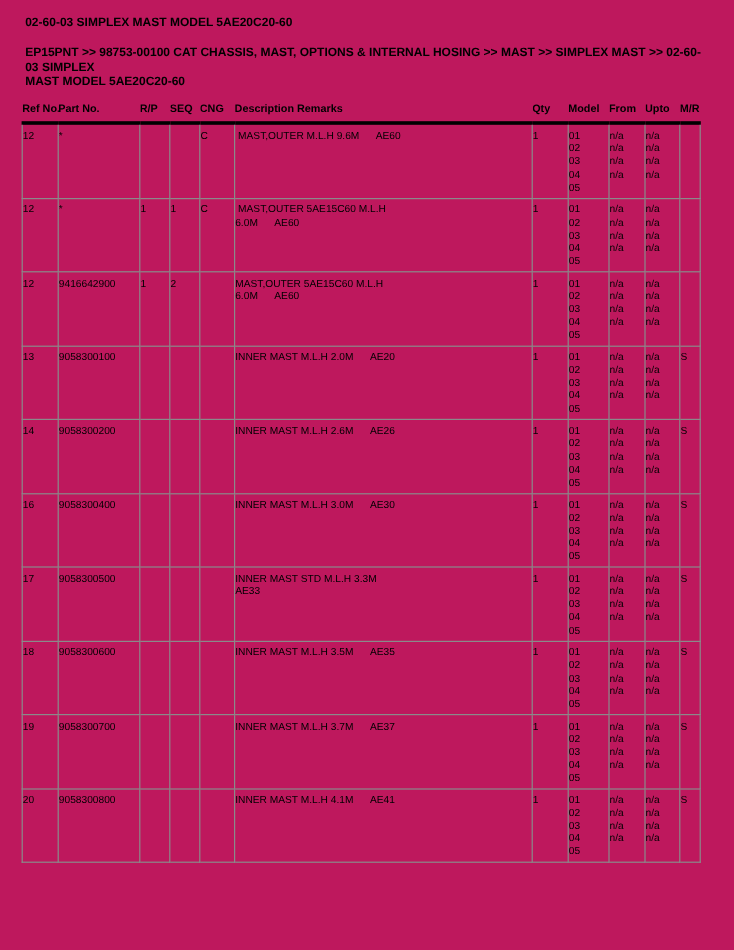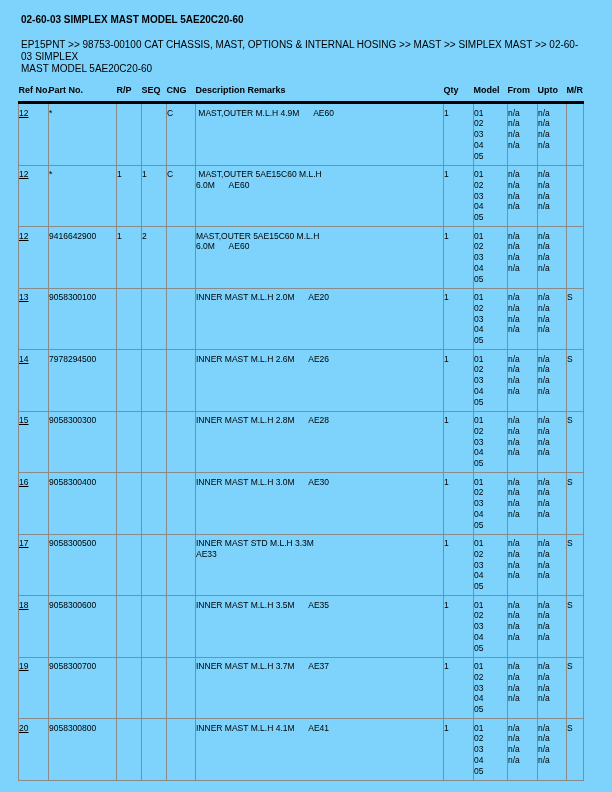--- a/index.html
+++ b/index.html
@@ -13,38 +13,38 @@
     position: relative;
     overflow: hidden;
     font-family: "Liberation Sans", sans-serif;
     color: #000000;
     -webkit-font-smoothing: antialiased;
   }
   .page {
     position: relative;
     width: 612px;
     height: 792px;
-    background: #7dd3fc;
+    background: #be185d;
   }
   .doc-title {
     position: absolute;
     left: 21px;
     top: 14px;
     font-size: 10px;
     font-weight: bold;
     line-height: 12px;
     white-space: pre;
   }
   .breadcrumb {
     position: absolute;
     left: 21px;
     top: 39px;
     width: 565px;
     font-size: 10px;
-    font-weight: normal;
+    font-weight: bold;
     line-height: 12px;
     white-space: pre-line;
   }
   table.parts {
     position: absolute;
     left: 18px;
     top: 80px;
     width: 565px;
     border-collapse: collapse;
     table-layout: fixed;
@@ -66,21 +66,21 @@
     vertical-align: top;
     height: 57px;
     padding: 3.5px 0 0 0;
     font-size: 8.5px;
     font-weight: normal;
     line-height: 10.75px;
     white-space: pre;
     overflow: hidden;
   }
   
-  td.c-ref   { padding-left: 9px; text-decoration: underline; }
+  td.c-ref   { padding-left: 9px; }
   td.c-part  { padding-left: 15px; }
   td.c-rp    { padding-left: 6px; }
   td.c-seq   { padding-left: 6px; }
   td.c-cng   { padding-left: 3px; }
   td.c-desc  { padding-left: 4px; }
   td.c-qty   { padding-left: 10px; }
   td.c-model { padding-left: 5px; margin-top: 27px; }
   td.c-from  { padding-left: 5px; }
   td.c-upto  { padding-left: 4px; }
   td.c-mr    { padding-left: 4px; }
@@ -136,21 +136,21 @@
         <th class="c-mr">M/R</th>
       </tr>
     </thead>
     <tbody id="rows-body">
     <tr>
       <td class="c-ref">12</td>
       <td class="c-part">*</td>
       <td class="c-rp"></td>
       <td class="c-seq"></td>
       <td class="c-cng">C</td>
-      <td class="c-desc"> MAST,OUTER M.L.H 4.9M      AE60</td>
+      <td class="c-desc"> MAST,OUTER M.L.H 9.6M      AE60</td>
       <td class="c-qty">1</td>
       <td class="c-model">01
 02
 03
 04
 05</td>
       <td class="c-from">n/a
 n/a
 n/a
 n/a</td>
@@ -230,21 +230,21 @@
 n/a</td>
       <td class="c-upto">n/a
 n/a
 n/a
 n/a</td>
       <td class="c-mr">S</td>
     </tr>
 
     <tr>
       <td class="c-ref">14</td>
-      <td class="c-part">7978294500</td>
+      <td class="c-part">9058300200</td>
       <td class="c-rp"></td>
       <td class="c-seq"></td>
       <td class="c-cng"></td>
       <td class="c-desc">INNER MAST M.L.H 2.6M      AE26</td>
       <td class="c-qty">1</td>
       <td class="c-model">01
 02
 03
 04
 05</td>
@@ -252,43 +252,20 @@
 n/a
 n/a
 n/a</td>
       <td class="c-upto">n/a
 n/a
 n/a
 n/a</td>
       <td class="c-mr">S</td>
     </tr>
 
-    <tr>
-      <td class="c-ref">15</td>
-      <td class="c-part">9058300300</td>
-      <td class="c-rp"></td>
-      <td class="c-seq"></td>
-      <td class="c-cng"></td>
-      <td class="c-desc">INNER MAST M.L.H 2.8M      AE28</td>
-      <td class="c-qty">1</td>
-      <td class="c-model">01
-02
-03
-04
-05</td>
-      <td class="c-from">n/a
-n/a
-n/a
-n/a</td>
-      <td class="c-upto">n/a
-n/a
-n/a
-n/a</td>
-      <td class="c-mr">S</td>
-    </tr>
 
     <tr>
       <td class="c-ref">16</td>
       <td class="c-part">9058300400</td>
       <td class="c-rp"></td>
       <td class="c-seq"></td>
       <td class="c-cng"></td>
       <td class="c-desc">INNER MAST M.L.H 3.0M      AE30</td>
       <td class="c-qty">1</td>
       <td class="c-model">01

